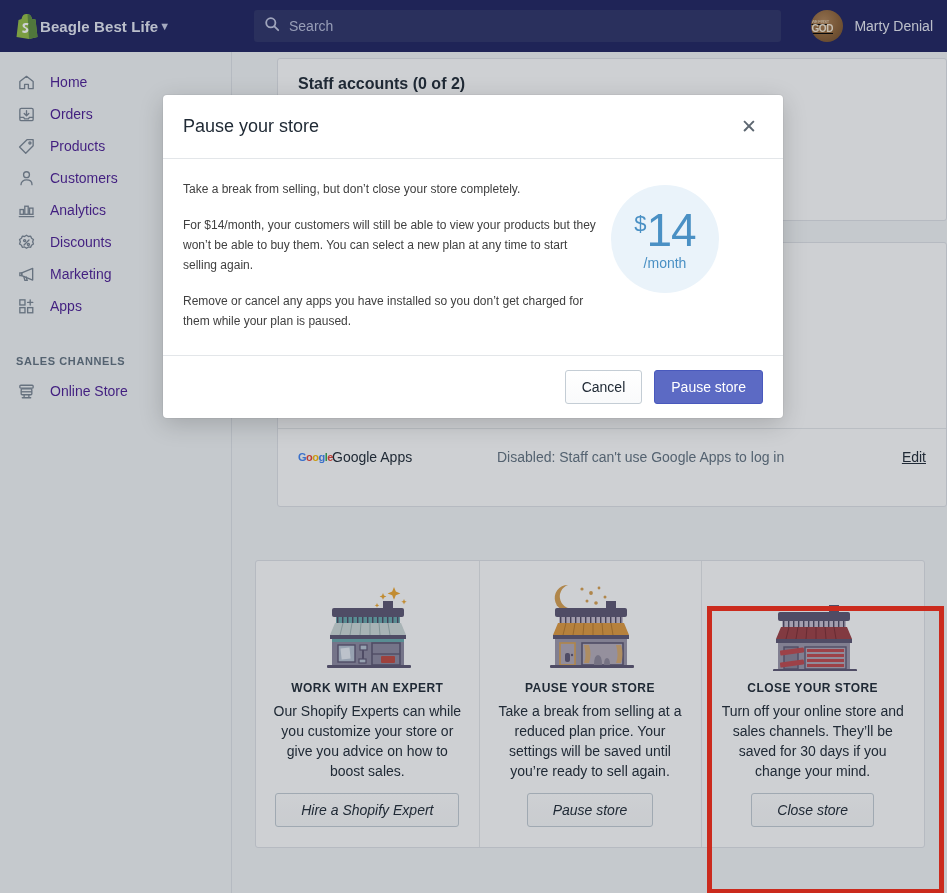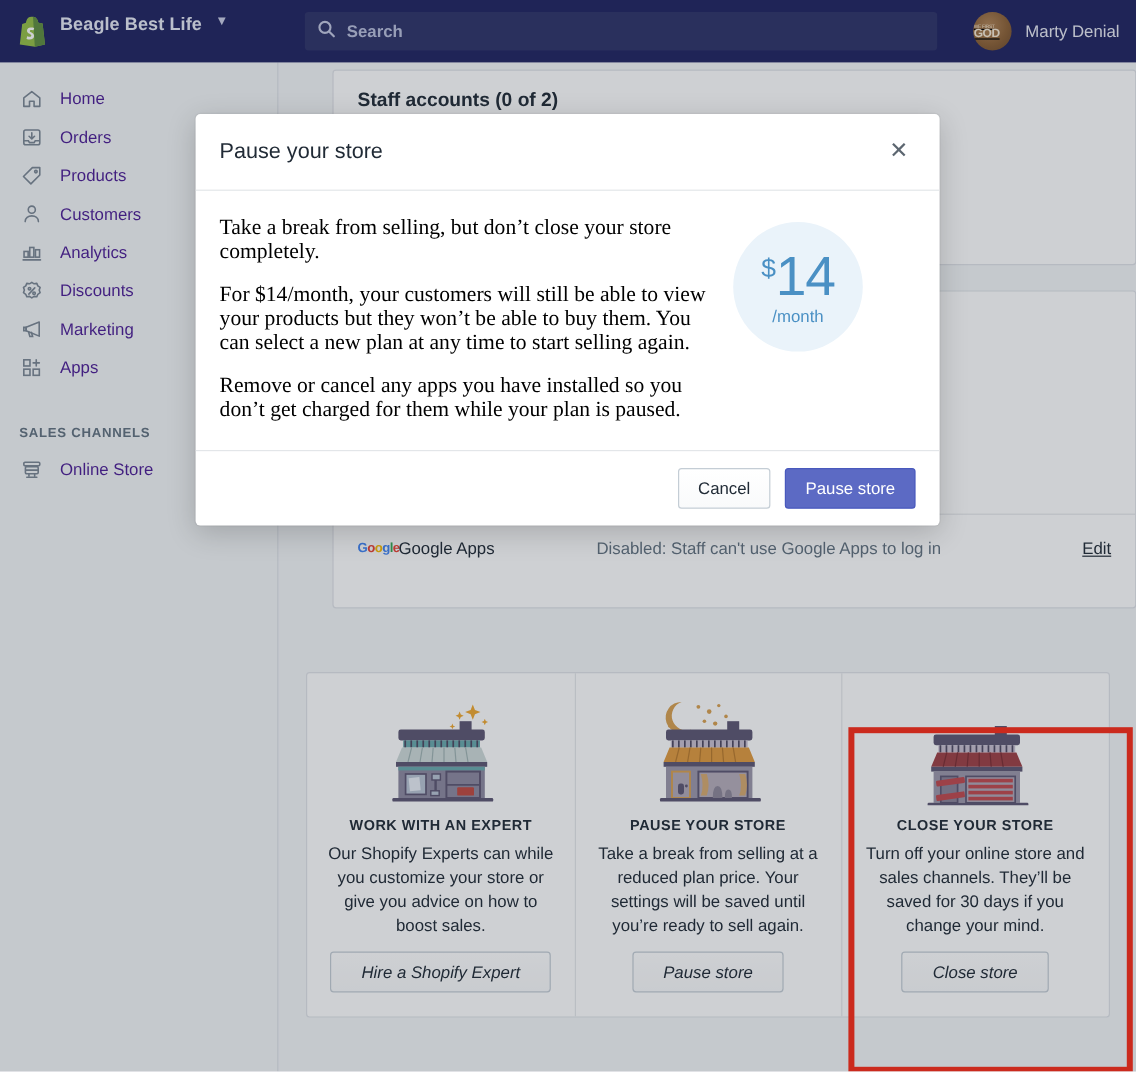--- a/index.html
+++ b/index.html
@@ -9,33 +9,33 @@
     background: #f4f6f8;
     overflow: hidden;
   }
   #app { position: relative; width: 947px; height: 893px; }
 
   
   .topbar {
     position: absolute; top: 0; left: 0; width: 947px; height: 52px;
     background: #1f2360; display: flex; align-items: center; z-index: 5;
   }
-  .brand { display: flex; align-items: flex-start; width: 232px; padding-left: 14px; gap: 10px; }
+  .brand { display: flex; align-items: center; width: 232px; padding-left: 14px; }
   .shop-logo { width: 26px; height: 28px; position: relative; }
   .shop-logo svg { display:block; }
   .brand-name { color: #e6e9f5; font-size: 15px; font-weight: bold; letter-spacing: .1px; }
   .chev { color: #c9cee6; font-size: 11px; margin-left: 1px; }
   .searchbox {
     margin-left: 22px; width: 527px; height: 32px; background: #2e3268;
     border-radius: 3px; display: flex; align-items: center; padding: 0 10px; gap: 9px;
   }
   .searchbox svg { flex: 0 0 auto; }
   .search-input {
     background: transparent; border: none; outline: none;
-    color: #7dd3fc; font-size: 14px; font-family: inherit; width: 100%; font-weight: bold;
+    color: #7dd3fc; font-size: 14px; font-family: inherit; width: 100%;
   }
   .search-input::placeholder { color: #b9bfdc; }
   .user { display: flex; align-items: center; gap: 11px; margin-left: auto; margin-right: 14px; }
   .avatar {
     width: 32px; height: 32px; border-radius: 50%;
     background: radial-gradient(circle at 40% 35%, #b08355 0%, #8d6135 55%, #6d4a29 100%);
     position: relative; overflow: hidden; flex: 0 0 auto;
     display: flex; align-items: flex-start; justify-content: center;
     flex-direction: column;
     text-decoration: underline;
@@ -143,21 +143,21 @@
     border-bottom: 1px solid #e3e6e9;
   }
   .modal-title { font-size: 18px; color: #212b36; }
   .modal-close {
     margin-left: auto; width: 28px; height: 28px; border: none; background: transparent;
     cursor: pointer; display: flex; align-items: center; justify-content: center;
     font-size: 19px; color: #5c6670; font-family: inherit; line-height: 1;
   }
   .modal-body { padding: 20px 20px 24px; display: flex; gap: 10px; }
   .modal-text { flex: 1 1 auto; max-width: 418px; }
-  .modal-text p { font-size: 18px; line-height: 20px; color: #000000; font-family: Liberation Serif, serif; }
+  .modal-text p { font-size: 12px; line-height: 20px; color: #404040; }
   .modal-text p + p { margin-top: 16px; }
   .price-badge {
     flex: 0 0 auto; width: 108px; height: 108px; border-radius: 50%;
     background: #eaf3fa; display: flex; flex-direction: column;
     align-items: center; justify-content: center; margin-top: 6px; margin-right: 8px;
   }
   .price-main { color: #4a90c4; line-height: 1; display: flex; align-items: flex-start; }
   .price-cur { font-size: 22px; margin-top: 6px; }
   .price-val { font-size: 46px; letter-spacing: -1px; }
   .price-per { color: #4a90c4; font-size: 14px; margin-top: 2px; }

